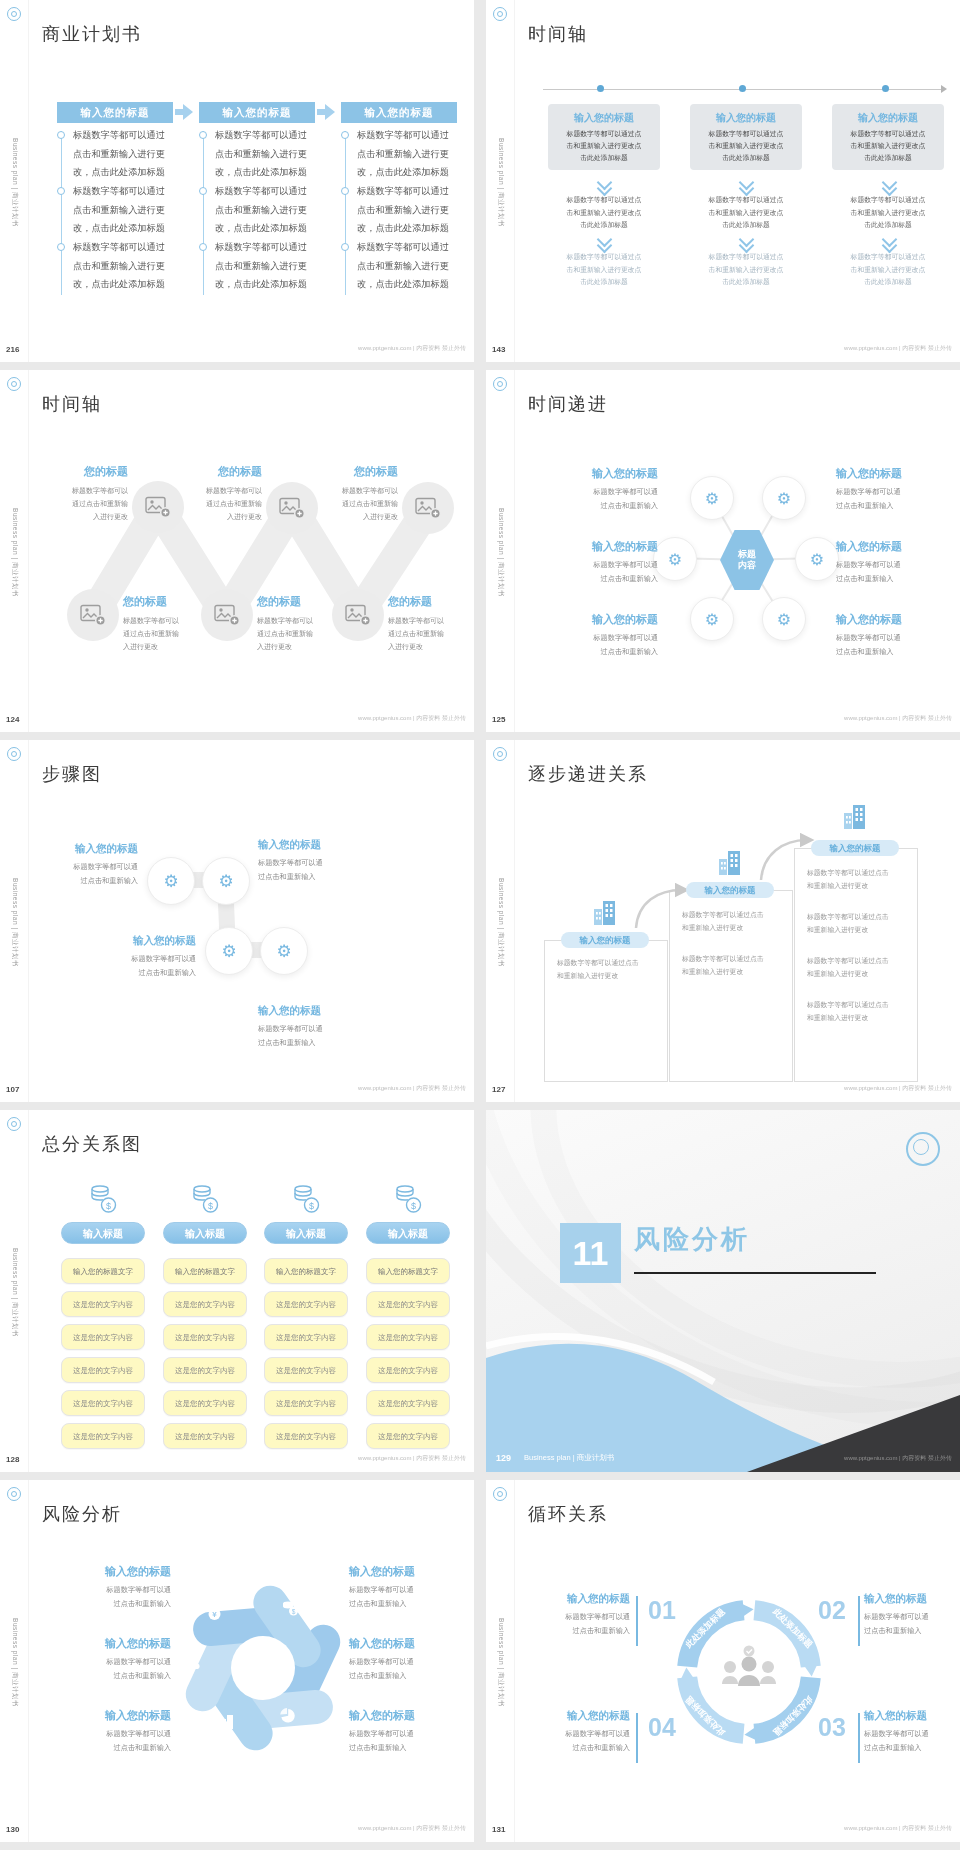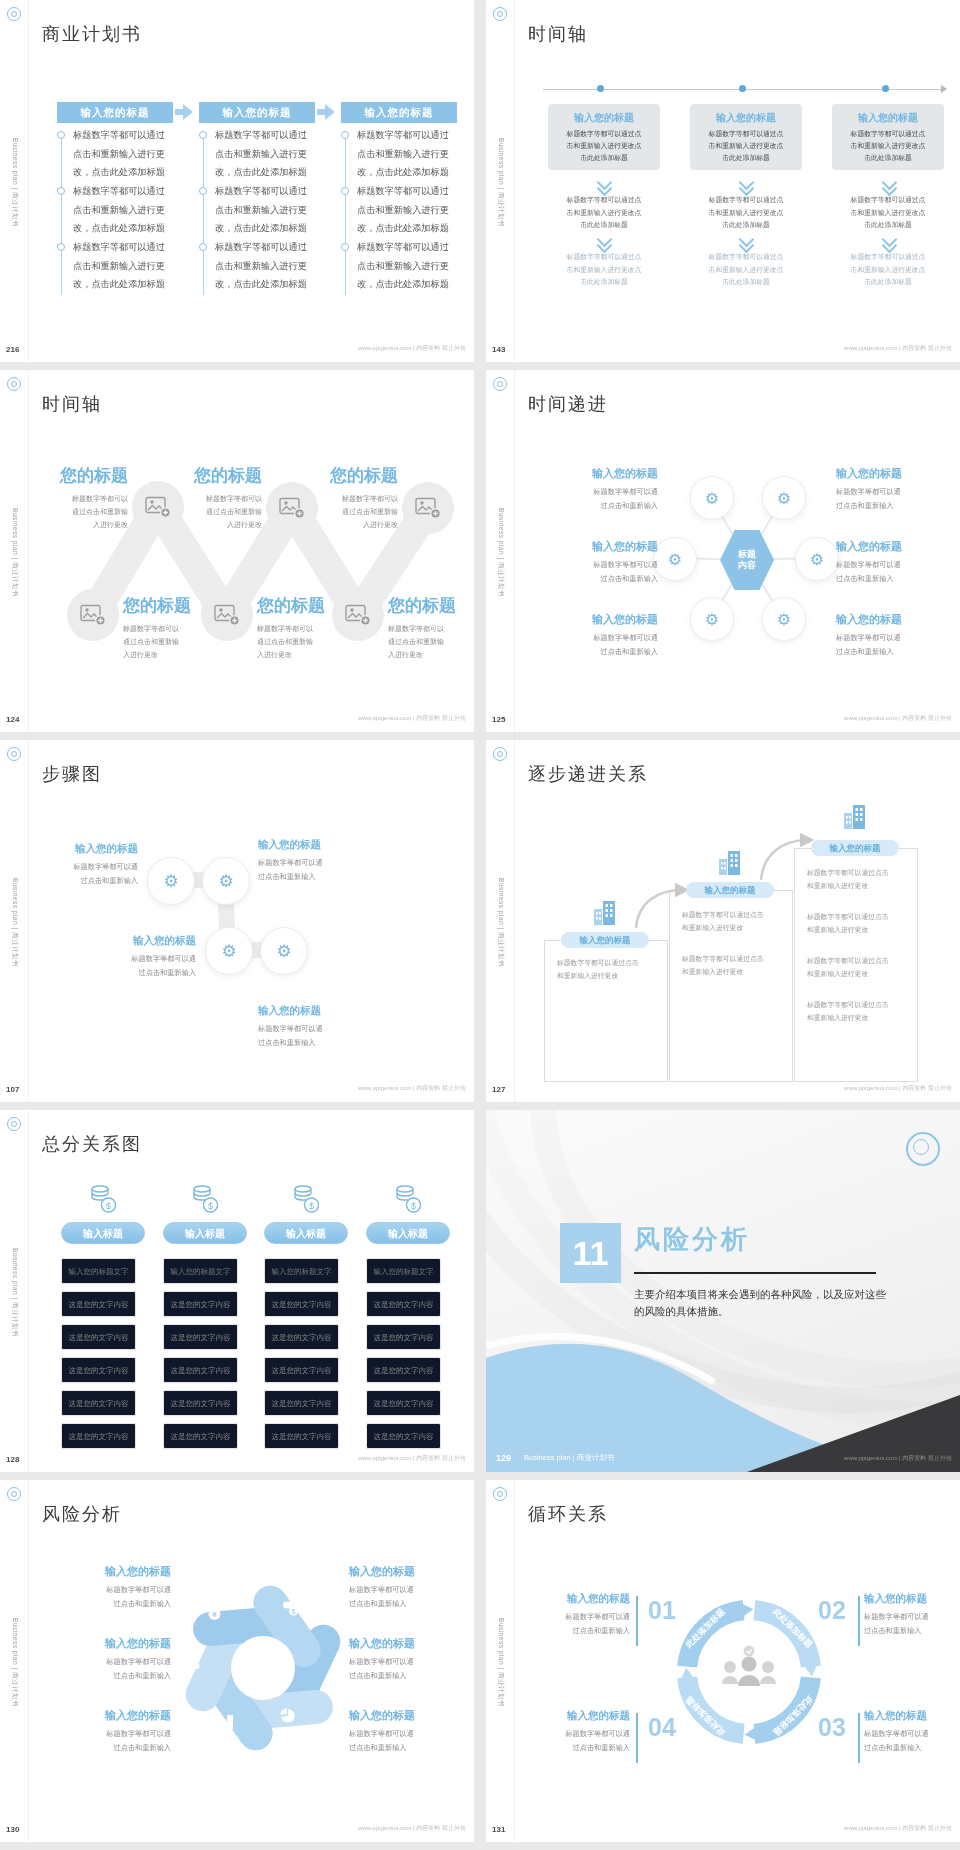--- a/index.html
+++ b/index.html
@@ -35,21 +35,21 @@
   .box123 .x{width:80px;margin:3px auto 0;font-size:6.8px;line-height:12px;color:#4a4a4a;word-break:break-all}
   .p123{position:absolute;width:78px;font-size:6.8px;line-height:12.5px;text-align:center;word-break:break-all}
   .dchev{position:absolute;width:14px}
   .chv{display:block;width:9px;height:9px;border-right:2.5px solid #8fc5e8;border-bottom:2.5px solid #8fc5e8;
        transform:rotate(45deg);margin:0 auto}
   .chv+.chv{margin-top:-5px}
   
   .c124{position:absolute;width:52px;height:52px;border-radius:50%;background:#ececec;display:flex;
         align-items:center;justify-content:center}
   .g124{position:absolute;width:86px}
-  .g124 .t{font-size:17px}
+  .g124 .t{font-size:11px}
   .g124 .x{display:inline-block;width:58px;font-size:7px;line-height:13px;color:#8a8a8a;word-break:break-all;margin-top:5px}
   
   .gc{position:absolute;background:#fff;border:1px solid #ededed;border-radius:50%;
       box-shadow:0 2px 6px rgba(0,0,0,.07);display:flex;align-items:center;justify-content:center;color:#79b9e1}
   .gc.a{width:42px;height:42px;font-size:16px}
   .gc.b{width:46px;height:46px;font-size:17px}
   .hex{position:absolute;left:234px;top:160px;width:54px;height:60px;background:#8cc3e6;color:#fff;
        clip-path:polygon(0 50%,27% 0,73% 0,100% 50%,73% 100%,27% 100%);
        display:flex;flex-direction:column;align-items:center;justify-content:center;
        font-size:9px;font-weight:bold;line-height:11px}
@@ -57,21 +57,21 @@
   .blk .t{font-size:11px}
   
   .bx{position:absolute;background:#fff;border:1px solid #ddd}
   .pl{position:absolute;height:16px;width:88px;border-radius:8px;background:#d7eaf7;color:#68b0dc;
       font-weight:bold;font-size:8.5px;line-height:16px;text-align:center}
   .p7{position:absolute;width:86px;font-size:6.8px;line-height:13px;color:#999;word-break:break-all}
   
   .pill{position:absolute;top:112px;width:84px;height:22px;border-radius:11px;border:1px solid #9fcbe9;
         background:linear-gradient(#a8d3f0,#86c0e7);color:#fff;font-weight:bold;font-size:10px;
         line-height:21px;text-align:center;box-sizing:border-box}
-  .cl{position:absolute;width:75px;height:26px;background:#0f172a;border:1px solid #e5e5e5;border-radius:2px;
+  .cl{position:absolute;width:84px;height:26px;background:#fef9c3;border:1px solid #e5e5e5;border-radius:8px;
       box-shadow:0 1px 1px rgba(0,0,0,.03);font-size:7.5px;line-height:26px;text-align:center;color:#888;box-sizing:border-box}
   
   .s129{background:linear-gradient(160deg,#fbfbfb,#ececec)}
   .sw{position:absolute;border-radius:50%;border:26px solid rgba(185,185,185,.10)}
   .logo129{position:absolute;right:20px;top:22px;width:30px;height:30px;border:2.5px solid #8ec6e6;border-radius:50%}
   .logo129:after{content:"";position:absolute;left:5px;top:5px;width:14px;height:14px;border:1.5px solid #8ec6e6;border-radius:50%}
   .numbox{position:absolute;left:74px;top:113px;width:61px;height:60px;background:#a7d1ec;color:#fff;
           font-size:34px;font-weight:bold;text-align:center;line-height:60px}
   .sectitle{position:absolute;left:148px;top:112px;font-size:26px;font-weight:bold;color:#8ec6e6;letter-spacing:3px}
   .secrule{position:absolute;left:148px;top:162px;width:242px;height:2px;background:#232323}
@@ -584,21 +584,20 @@
 
 <section class="slide s129" style="left:486px;top:1110px">
   <div class="sw" style="width:700px;height:500px;left:-80px;top:-260px;transform:rotate(18deg)"></div>
   <div class="sw" style="width:600px;height:430px;left:40px;top:-210px;transform:rotate(14deg);border-color:rgba(185,185,185,.08)"></div>
   <div class="sw" style="width:760px;height:560px;left:-40px;top:-310px;transform:rotate(22deg);border-color:rgba(185,185,185,.06)"></div>
 
   <div class="logo129"></div>
   <div class="numbox">11</div>
   <div class="sectitle">风险分析</div>
   <div class="secrule"></div>
-  <div class="secbody">主要介绍本项目将来会遇到的各种风险，以及应对这些的风险的具体措施。</div>
 
   <svg class="abs" style="left:0;top:222px" width="474" height="140">
     <path d="M0 26 C70 2 140 8 205 46 C262 80 330 116 400 132 L474 140 L0 140 Z" fill="#a8d2ee"></path>
     <path d="M0 14 C80 -8 160 10 228 50" stroke="#ffffff" stroke-width="7" fill="none" opacity="0.9"></path>
     <path d="M261 140 L474 63 L474 140 Z" fill="#39393b"></path>
   </svg>
   <div class="f129l">129</div>
   <div class="f129t">Business plan | 商业计划书</div>
   <div class="f129s">www.pptgenius.com | 内容资料 禁止外传</div>
 </section>

